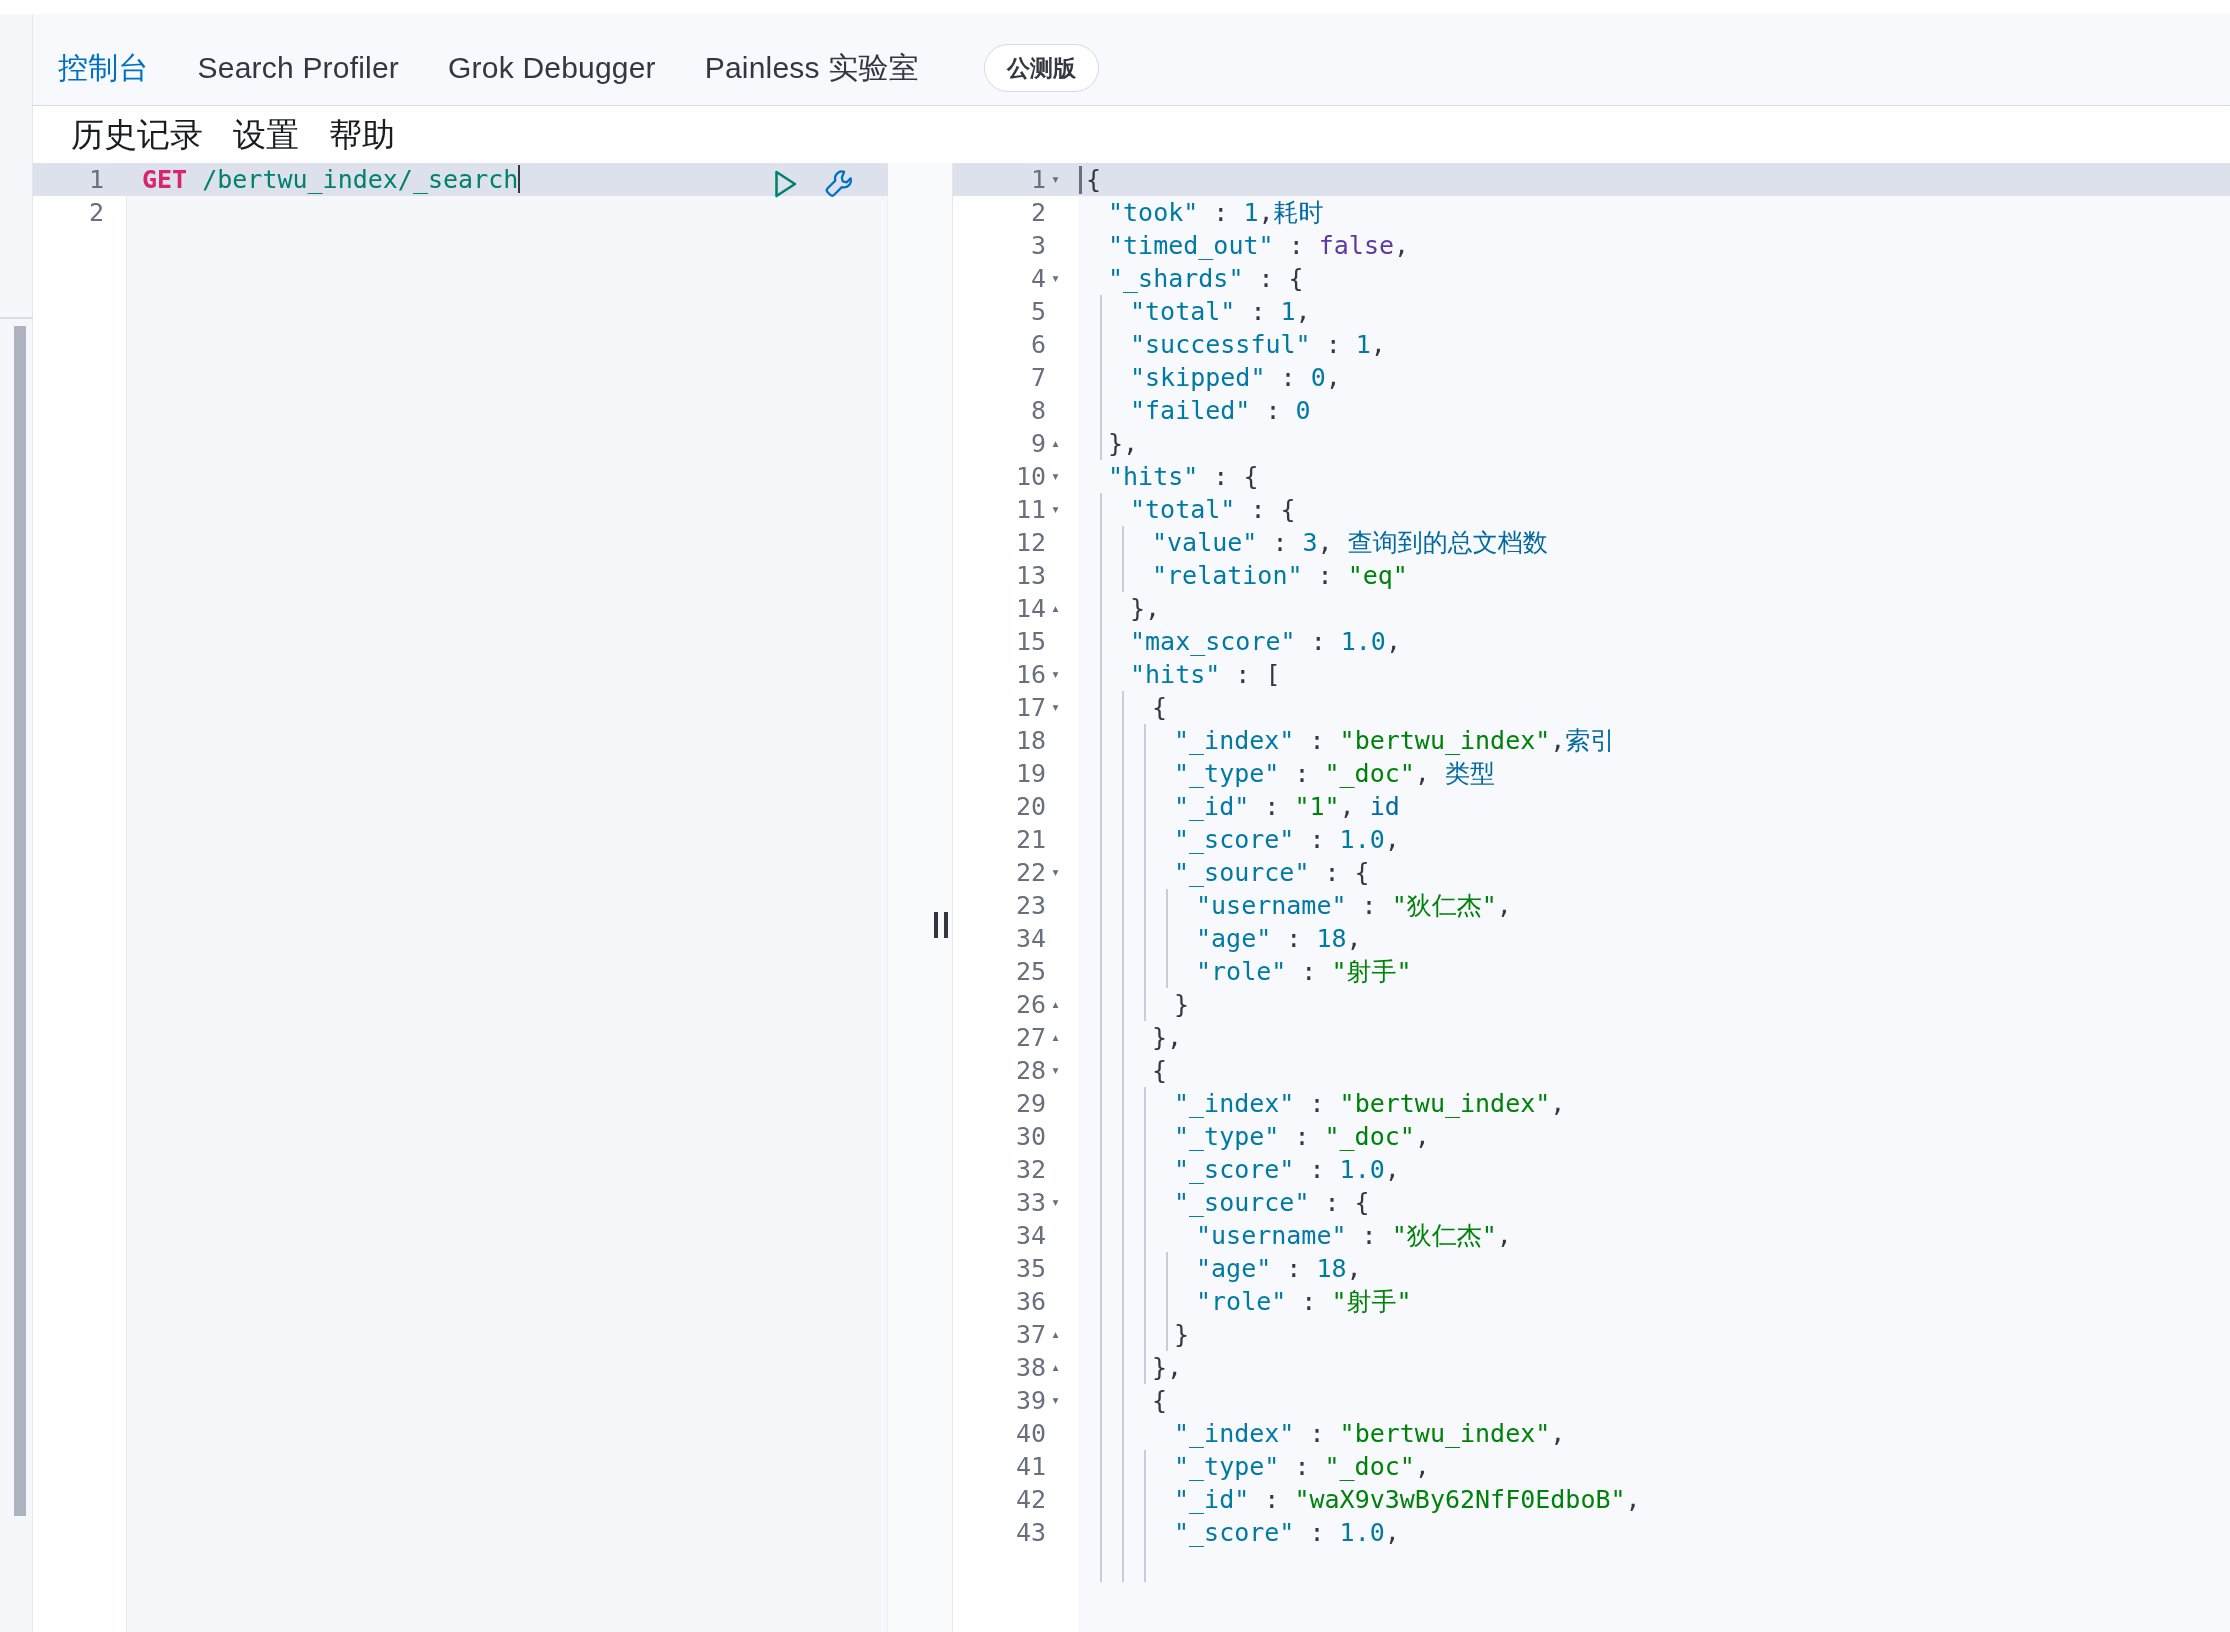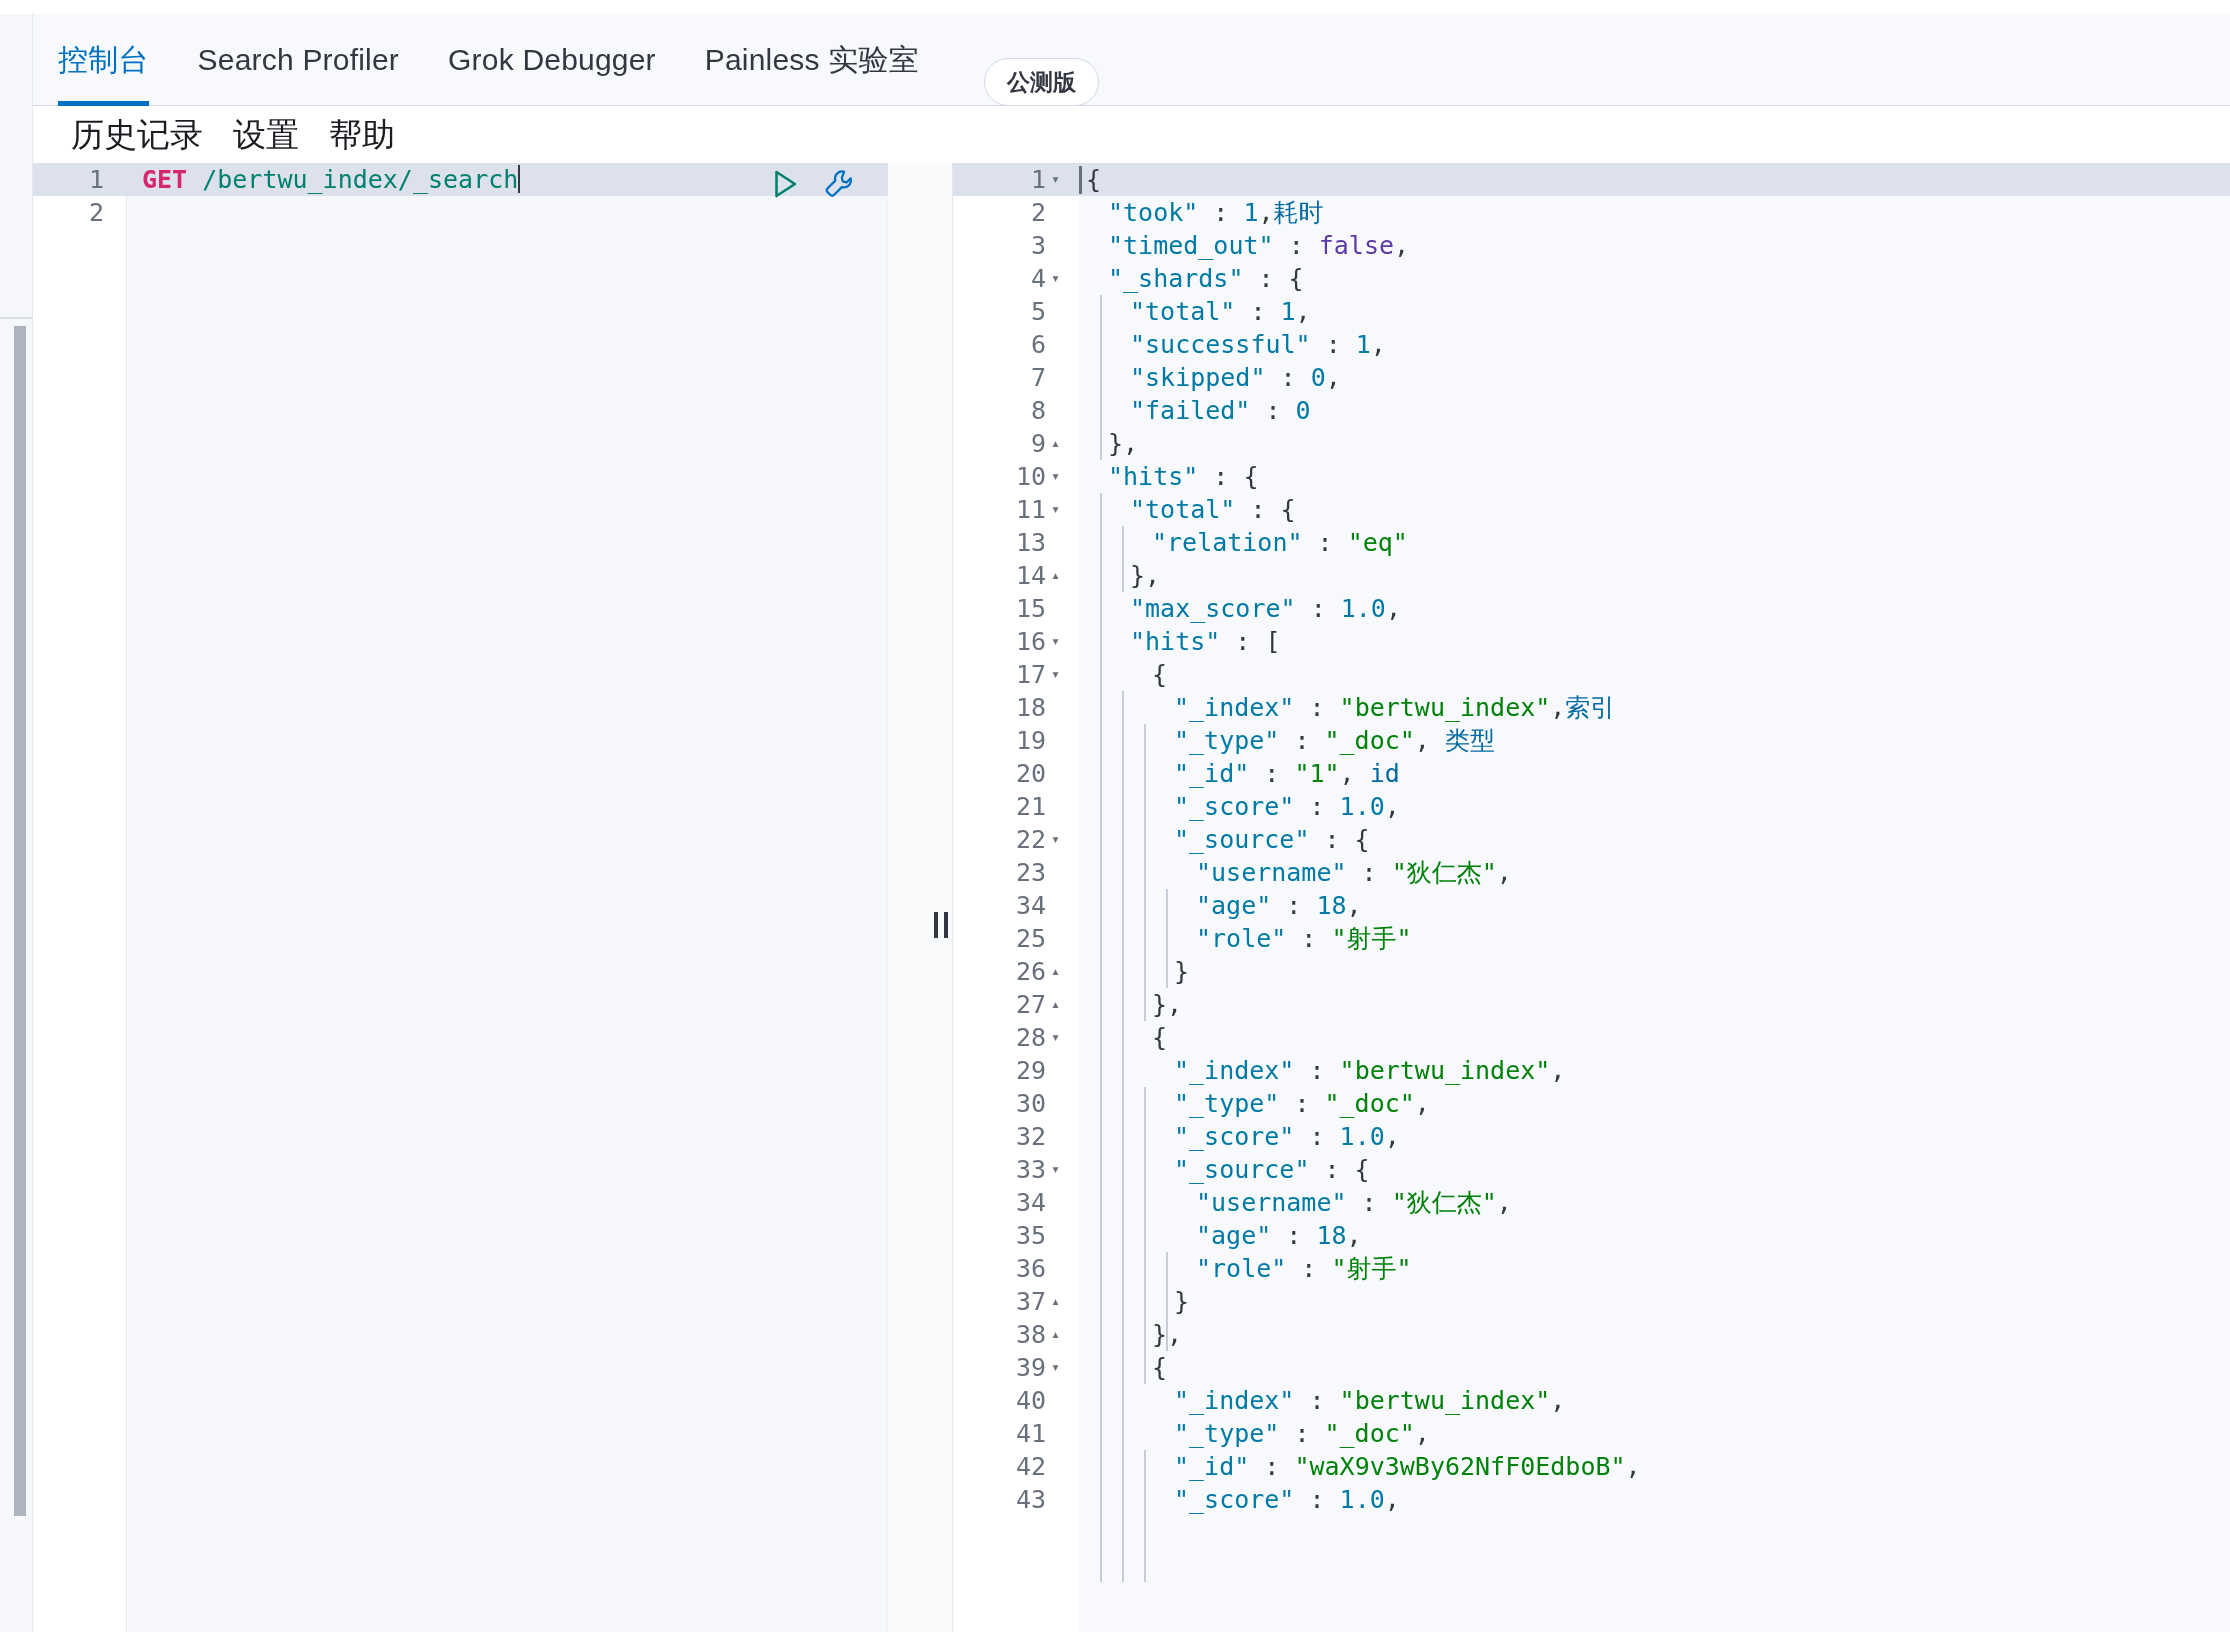--- a/index.html
+++ b/index.html
@@ -34,22 +34,22 @@
     background: #aeb4bf; border-radius: 0px;
   }
 
   
   .tabbar {
     position: absolute; left: 33px; top: 14px; width: 2197px; height: 92px;
     background: #f7f9fc;
     border-bottom: 1px solid #d3dae6;
   }
   .tabs {
-    position: absolute; left: 25px; top: 0; height: 92px;
-    display: flex; align-items: flex-end;
+    position: absolute; left: 25px; top: 8px; height: 92px;
+    display: flex; align-items: center;
   }
   .tab {
     position: relative;
     height: 92px;
     display: flex; align-items: center;
     padding: 0 0px;
     margin-right: 49px;
     font-size: 30px;
     color: #343741;
     cursor: pointer;
@@ -327,20 +327,24 @@
             <div class="res-ln">10</div>
             <div class="fold">▾</div>
             <div class="res-code" style="padding-left: 30px;"><span class="k">"hits"</span><span class="p"> : {</span></div>
           </div>
           <div class="res-line">
             <div class="res-ln">11</div>
             <div class="fold">▾</div>
             <div class="res-code" style="padding-left: 52px;"><span class="k">"total"</span><span class="p"> : {</span></div>
           </div>
           <div class="res-line">
+            <div class="res-ln">12</div>
+            <div class="res-code" style="padding-left: 74px;"><span class="k">"value"</span><span class="p"> : </span><span class="n">3</span><span class="p">, </span><span class="ann">查询到的总文档数</span></div>
+          </div>
+          <div class="res-line">
             <div class="res-ln">13</div>
             <div class="res-code" style="padding-left: 74px;"><span class="k">"relation"</span><span class="p"> : </span><span class="s">"eq"</span></div>
           </div>
           <div class="res-line">
             <div class="res-ln">14</div>
             <div class="fold">▴</div>
             <div class="res-code" style="padding-left: 52px;"><span class="p">},</span></div>
           </div>
           <div class="res-line">
             <div class="res-ln">15</div>

